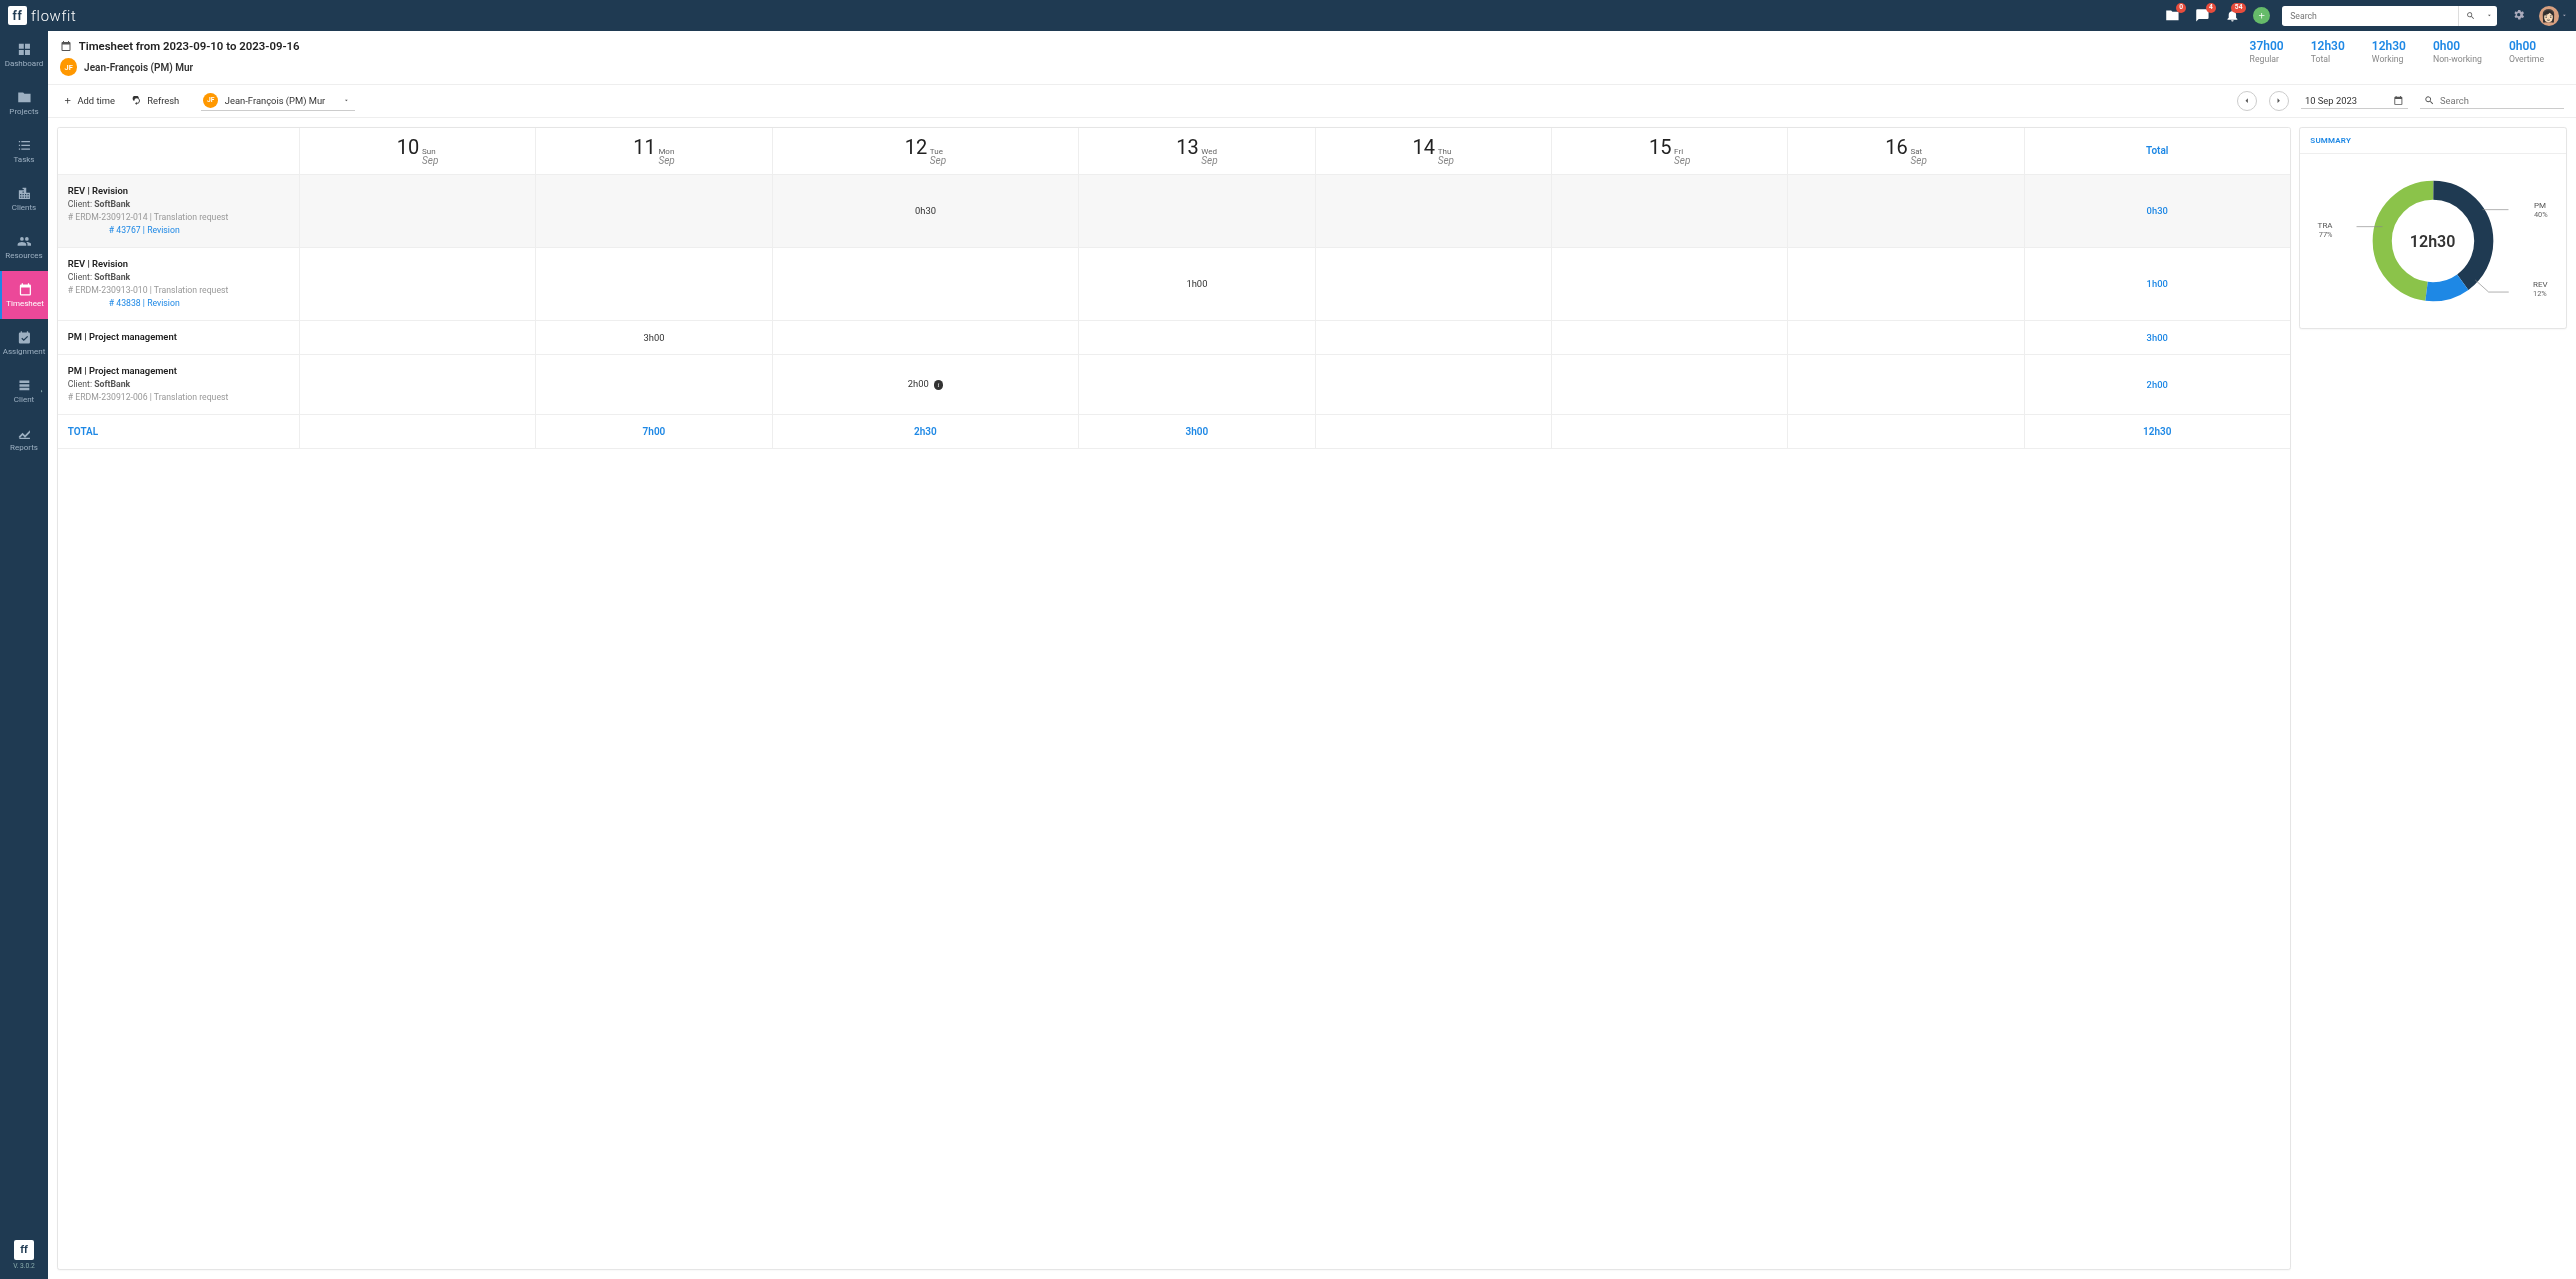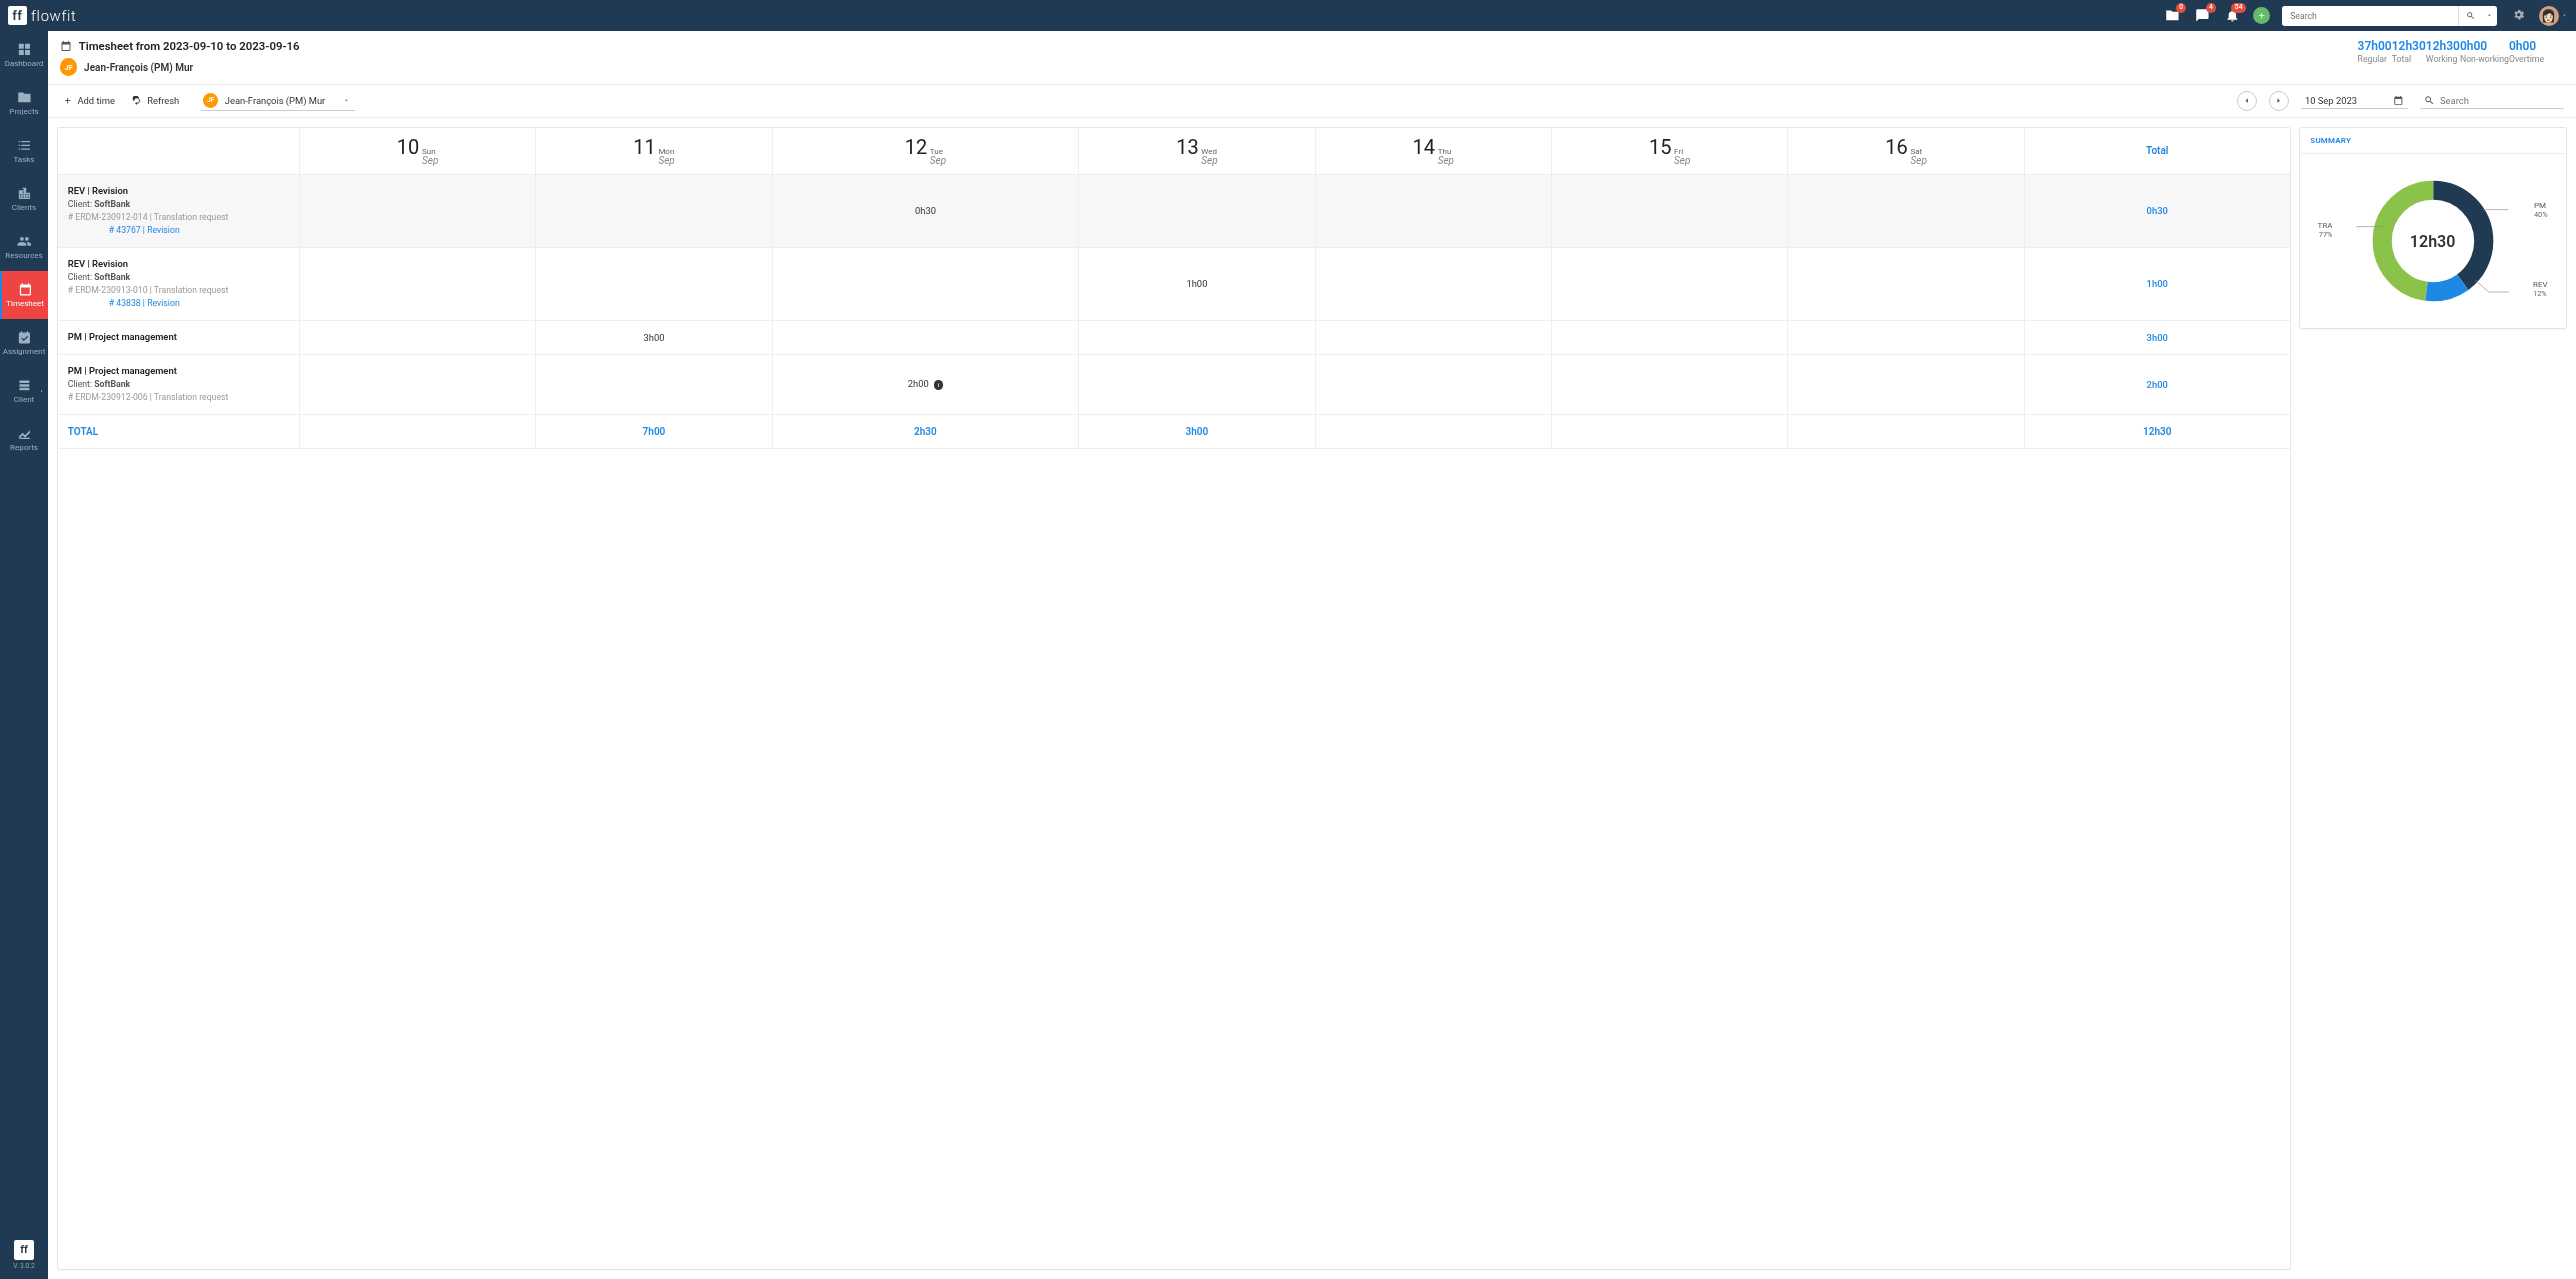--- a/index.html
+++ b/index.html
@@ -26,39 +26,39 @@
 .gear svg { fill: #aab; width: 13.4px; height: 13.4px; }
 .avatar { width: 20px; height: 20px; border-radius: 50%; background: #d8a080; overflow: hidden; margin-left: 5.4px; display:flex;align-items:center;justify-content:center;font-size:12px; }
 .avatar-caret svg { fill: #aab; width: 6.7px; height: 6.7px; margin-left: 2.7px; }
 
 
 .body { flex: 1; display: flex; overflow: hidden; }
 
 
 .sidebar { width: 48px; background: #1f3a52; display: flex; flex-direction: column; color: #9db0c2; font-size: 8px; }
 .side-item { height: 48px; display: flex; flex-direction: column; align-items: center; justify-content: center; gap: 2.7px; cursor: pointer; position: relative; }
-.side-item.active { background: #ef4444; color: #fff; border-left: 2px solid #1e88e5; }
+.side-item.active { background: #ec4899; color: #fff; border-left: 2px solid #1e88e5; }
 .side-item svg { fill: currentColor; width: 14.8px; height: 14.8px; }
 .side-item .caret-r { position: absolute; right: 4px; top: 50%; transform: translateY(-50%); }
 .side-item .caret-r svg { width: 5.4px; height: 5.4px; fill: #8aa; }
 .side-spacer { flex: 1; }
 .side-version { height: 48px; display: flex; flex-direction: column; align-items: center; justify-content: center; gap: 2.7px; font-size: 6.7px; color: #8aa; }
 .side-version .vicon { width: 20px; height: 20px; background: #fff; color: #1f3a52; display: flex; align-items: center; justify-content: center; font-weight: 700; font-size: 10.7px; border-radius: 2px; }
 
 
 .main { flex: 1; display: flex; flex-direction: column; background: #fff; overflow: hidden; }
 
 
 .header { padding: 8px 12px; display: flex; align-items: flex-start; gap: 16px; border-bottom: 0.7px solid #eee; }
 .header-left { display: flex; flex-direction: column; gap: 5.4px; }
 .title-row { display: flex; align-items: center; gap: 6.7px; font-size: 11.4px; font-weight: 600; color: #222; }
 .title-row svg { width: 12px; height: 12px; fill: #555; }
 .user-row { display: flex; align-items: center; gap: 6.7px; font-size: 10px; font-weight: 600; color: #333; }
 .user-chip { width: 17.4px; height: 17.4px; border-radius: 50%; background: #ff9800; color: #fff; display: flex; align-items: center; justify-content: center; font-size: 7.4px; font-weight: 600; }
-.header-stats { margin-left: auto; display: flex; padding-right: 20px; }
+.header-stats { margin-left: auto; display: flex; gap: 27px; padding-right: 20px; }
 .stat { display: flex; flex-direction: column; gap: 1.3px; }
 .stat-val { color: #1e88e5; font-size: 12px; font-weight: 600; }
 .stat-label { color: #888; font-size: 8.7px; }
 
 
 .toolbar { display: flex; align-items: center; padding: 5.4px 12px; gap: 12px; border-bottom: 0.7px solid #eee; flex-wrap: wrap; }
 .tool-btn { display: flex; align-items: center; gap: 5.4px; font-size: 9.4px; color: #333; cursor: pointer; padding: 4px 2.7px; }
 .tool-btn svg { width: 9.4px; height: 9.4px; fill: #333; }
 .user-select { display: flex; align-items: center; gap: 6.7px; padding: 2.7px 5.4px 2.7px 2.7px; border-bottom: 0.7px solid #ccc; min-width: 154px; cursor: pointer; margin-left: 6.7px;}
 .user-select .chev { margin-left: auto; }

